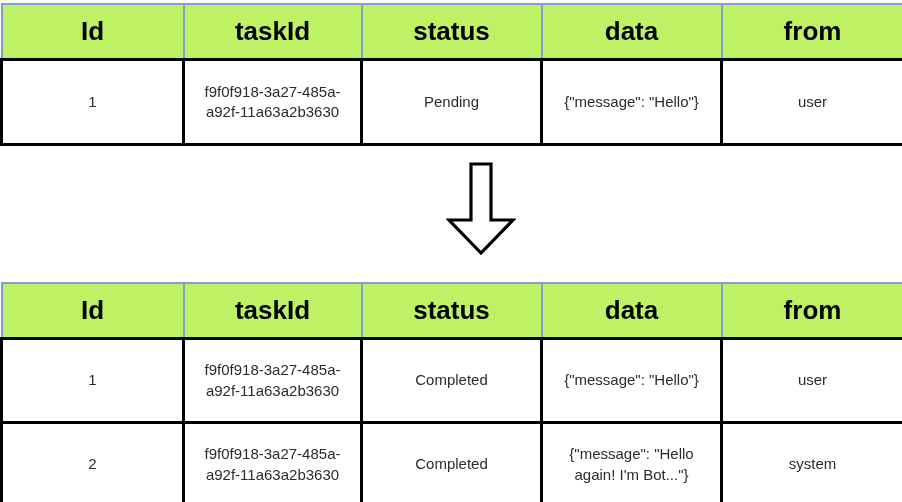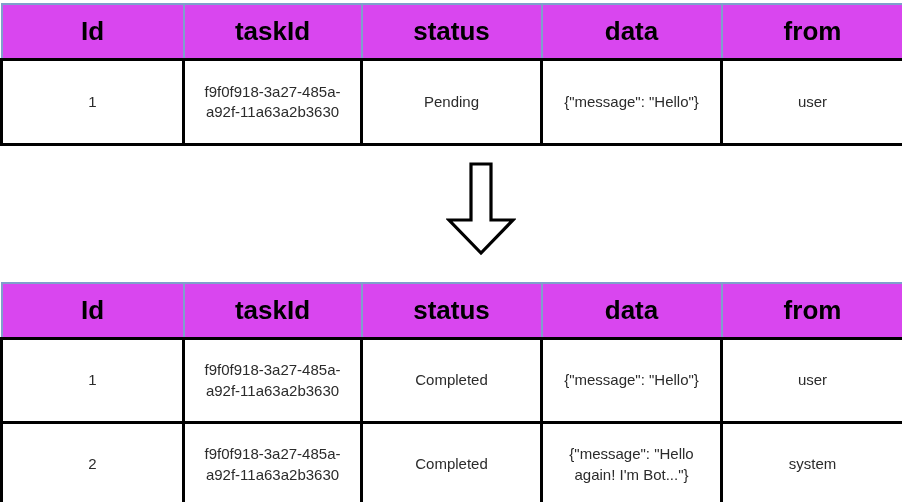--- a/index.html
+++ b/index.html
@@ -38,21 +38,21 @@
     width: 902px;
   }
 
   .db-table col.c1 { width: 182px; }
   .db-table col.c2 { width: 178px; }
   .db-table col.c3 { width: 180px; }
   .db-table col.c4 { width: 180px; }
   .db-table col.c5 { width: 182px; }
 
   .db-table thead th {
-    background: #d946ef;
+    background: #bef264;
     border: 2px solid #7f9fcc;
     color: #000000;
     font-size: 26px;
     font-weight: bold;
     text-align: center;
     vertical-align: middle;
     height: 53px;
     padding: 0 2px;
     letter-spacing: 0px;
   }

